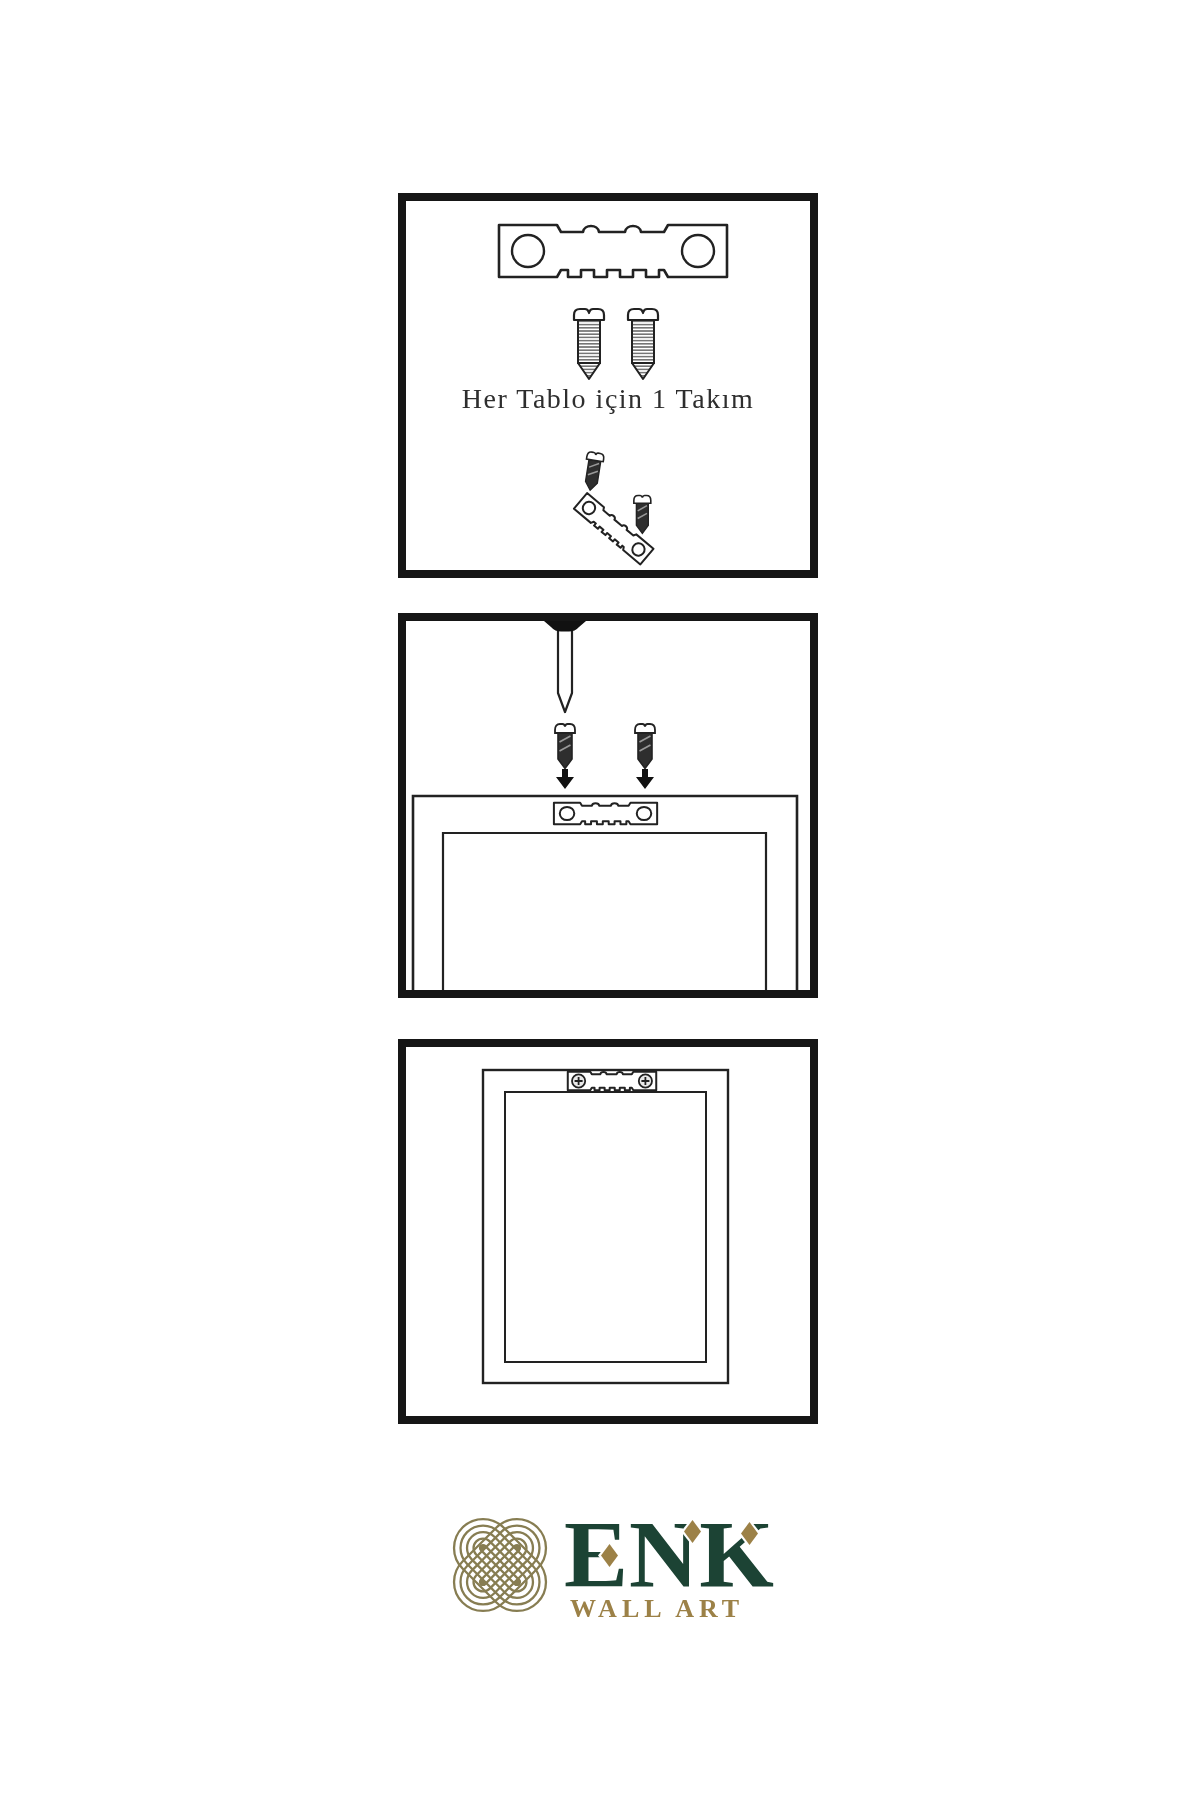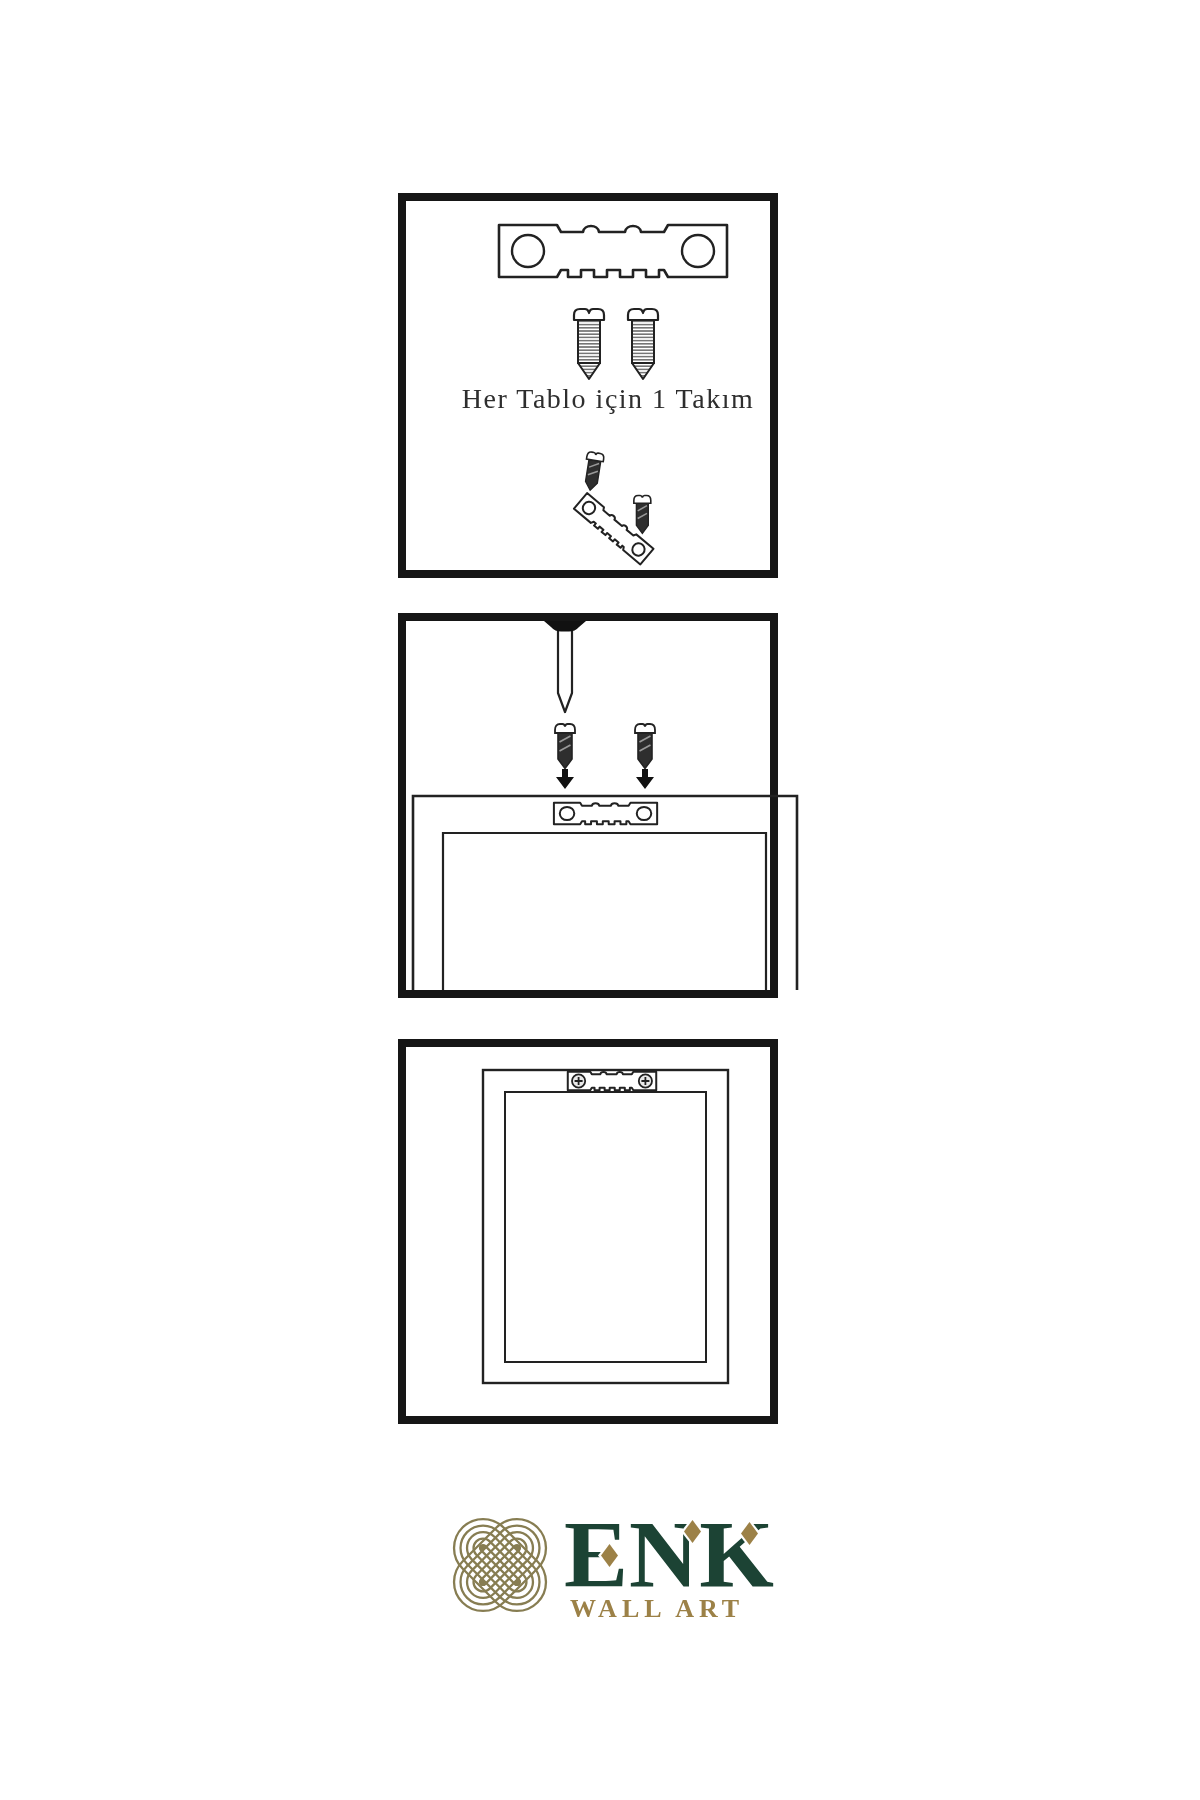--- a/index.html
+++ b/index.html
@@ -1,21 +1,21 @@
 <!DOCTYPE html>
 <html><head>
 <meta charset="utf-8">
 <style>
   html,body{margin:0;padding:0;}
   body{
     width:1200px;height:1800px;position:relative;background:#ffffff;
     font-family:"Liberation Serif", serif;overflow:hidden;
   }
   .panel{
-    position:absolute;left:398px;width:380px;height:385px;
+    position:absolute;left:398px;width:420px;height:385px;
     border:8px solid #161616;background:#ffffff;box-sizing:border-box;
   }
   .panel svg{position:absolute;left:0;top:0;display:block;}
   #panel1{top:193px;}
   #panel2{top:613px;}
   #panel3{top:1039px;}
   .caption{
     position:absolute;left:0;top:182px;width:404px;text-align:center;
     font-size:28px;color:#2e2e2e;letter-spacing:1.5px;white-space:nowrap;
     font-family:"Liberation Serif", serif;

